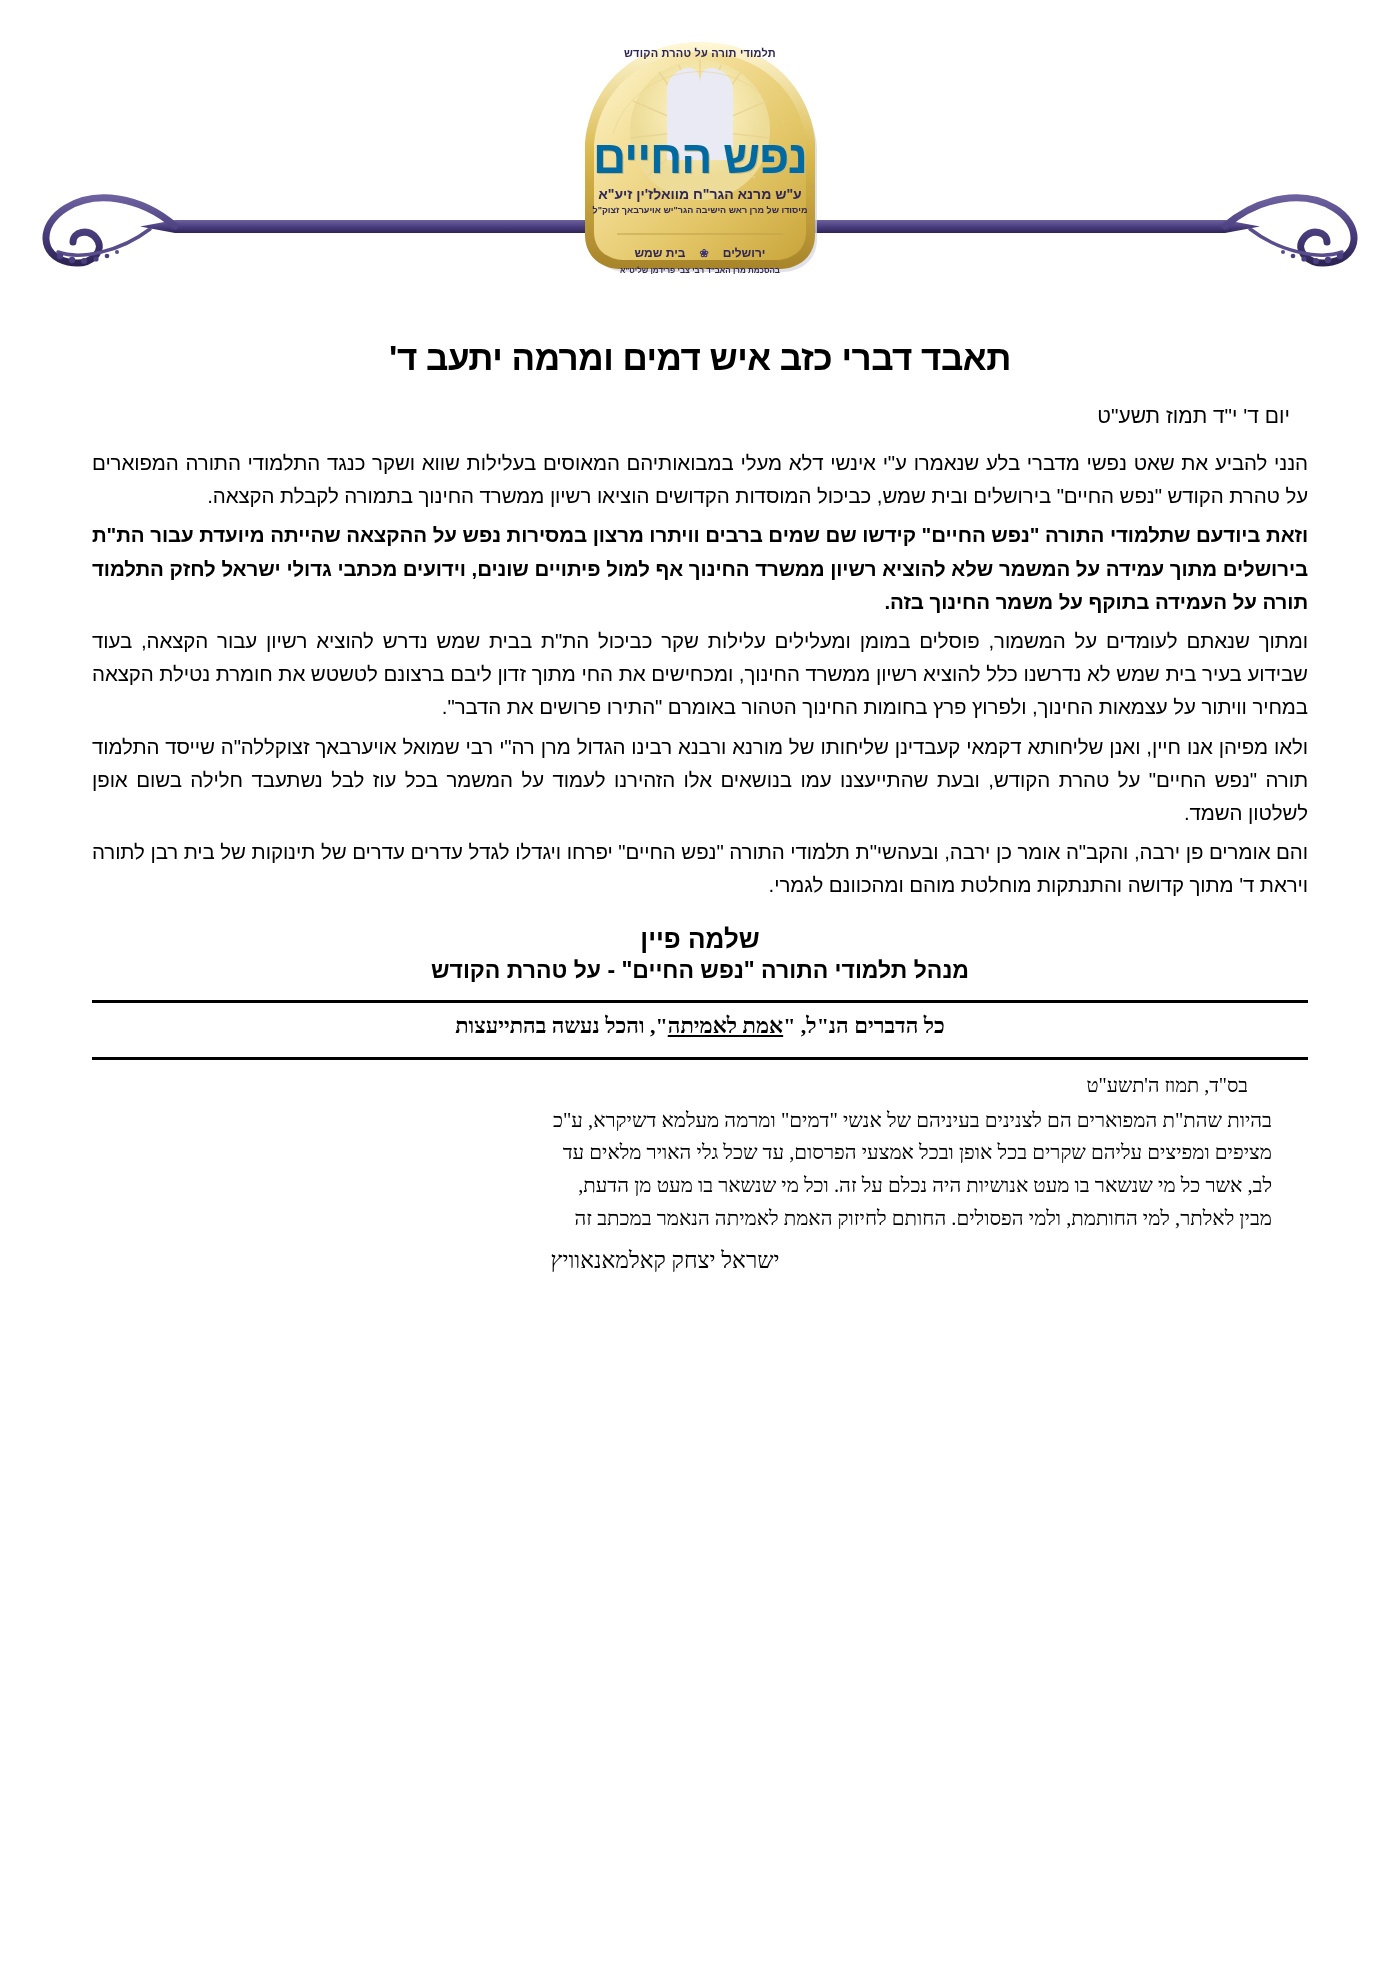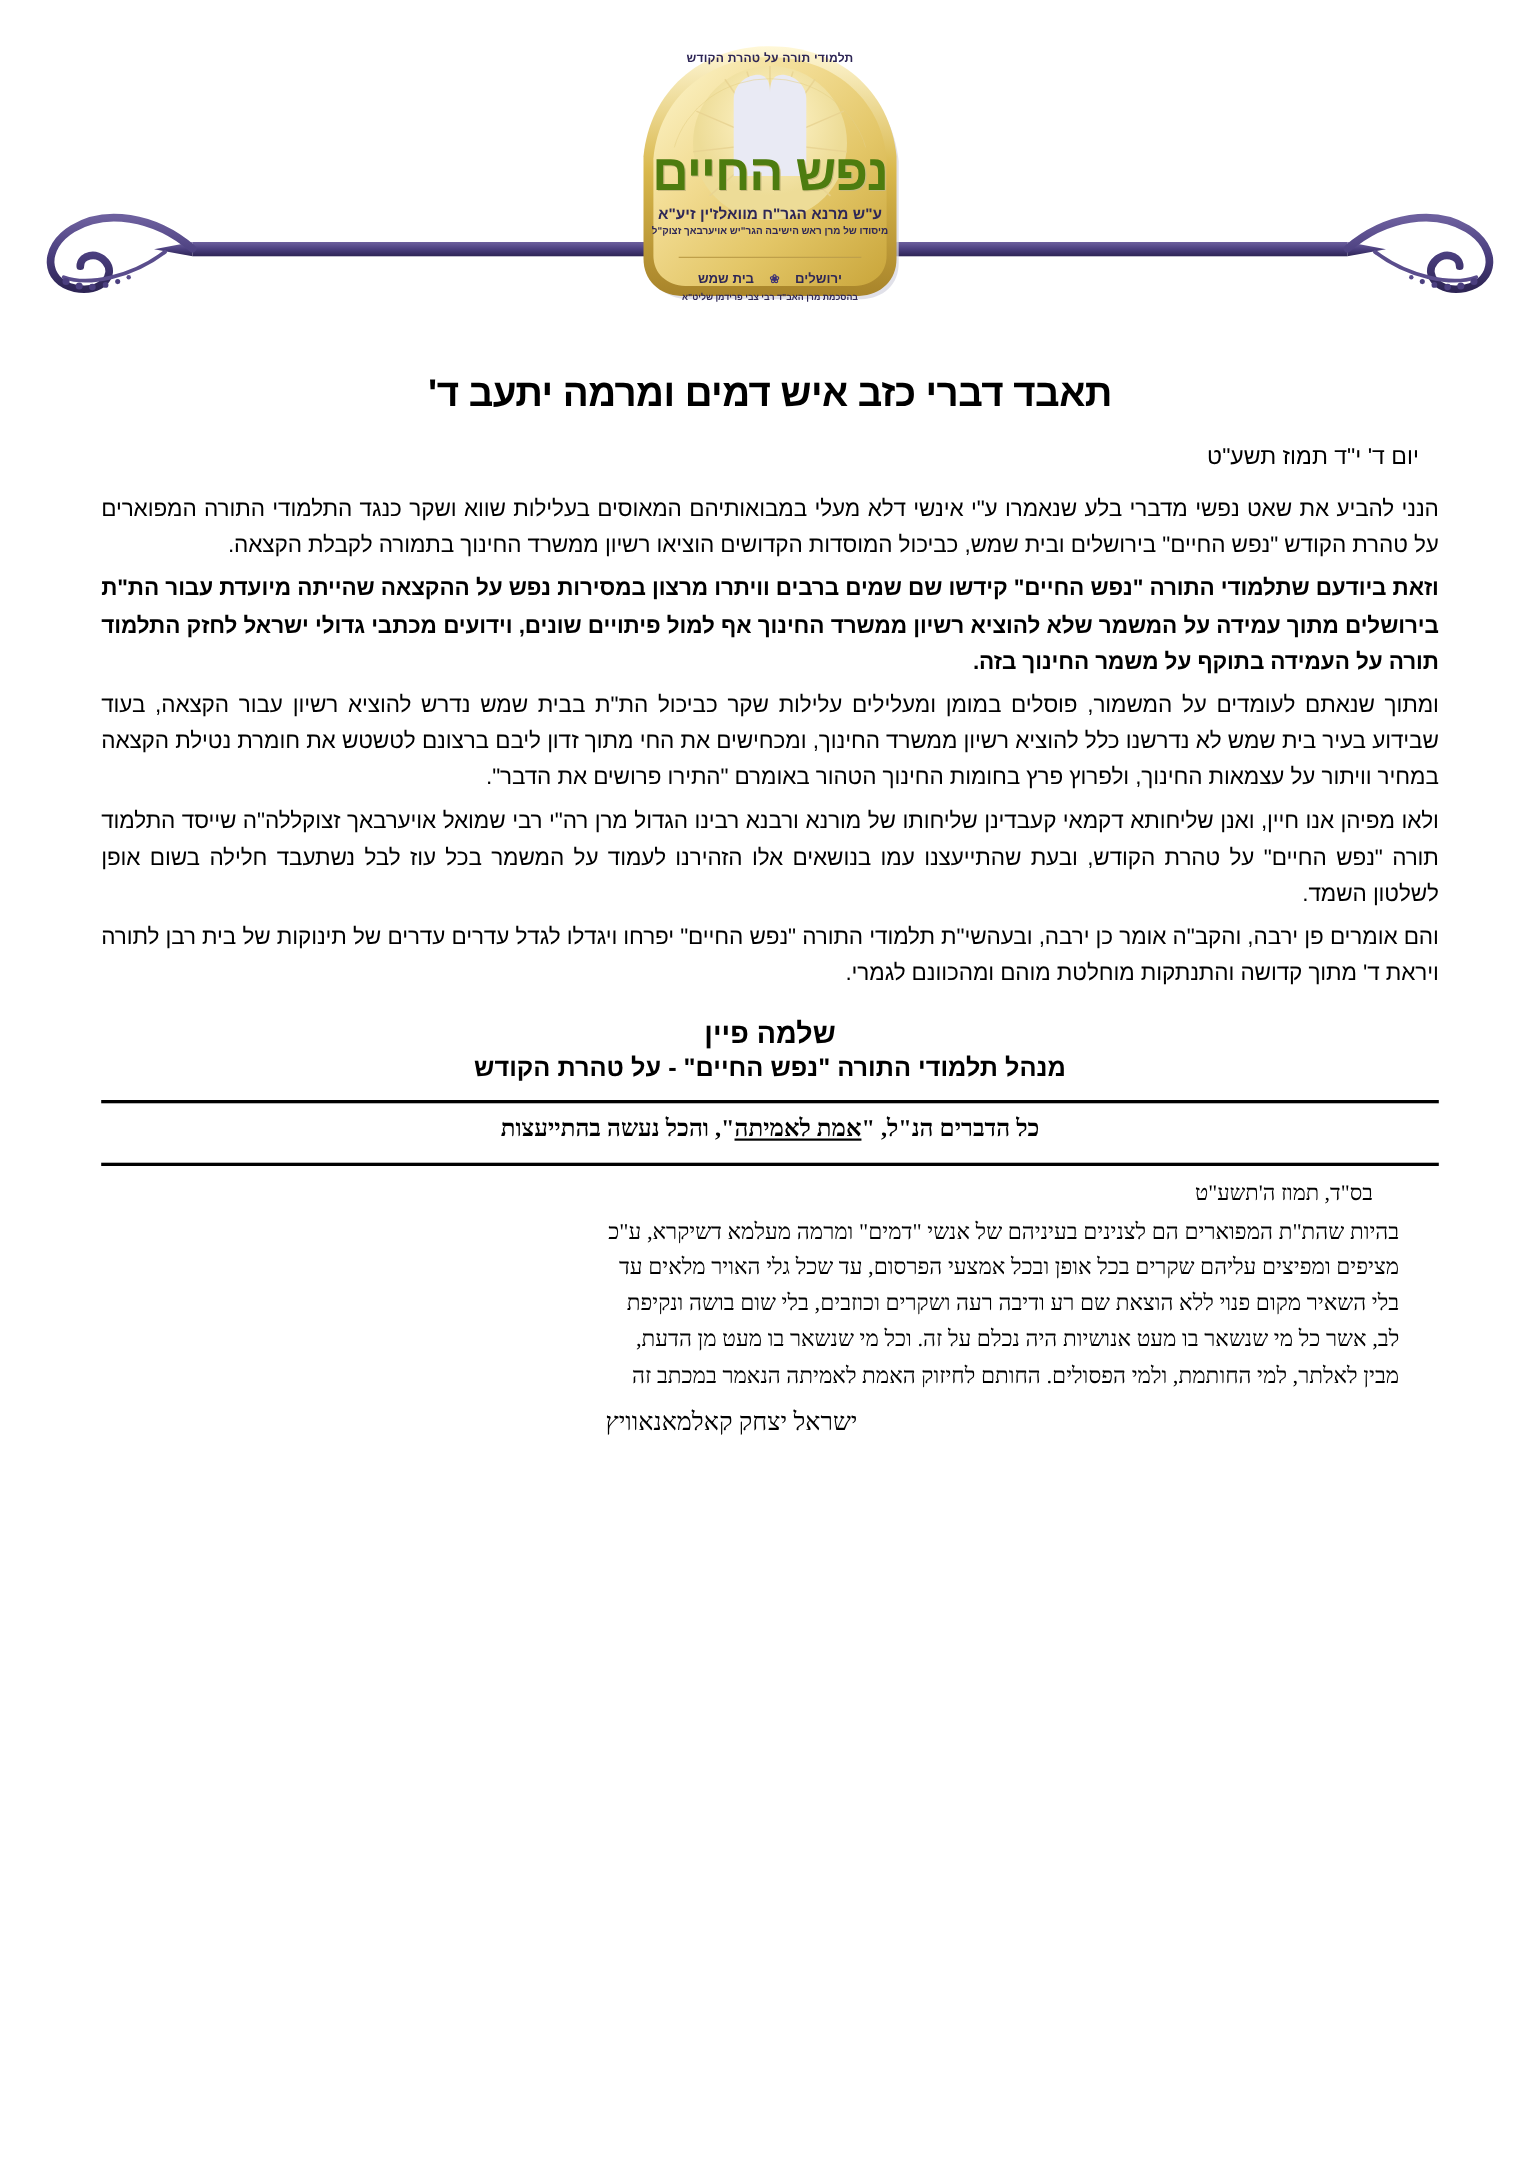--- a/index.html
+++ b/index.html
@@ -62,21 +62,21 @@
     top: 47px;
     font-size: 11px;
     font-weight: bold;
     color: #2d2555;
     letter-spacing: .2px;
   }
   .crest-main {
     top: 130px;
     font-size: 46px;
     font-weight: bold;
-    color: #4d7c0f;
+    color: #0369a1;
     letter-spacing: -1px;
     text-shadow: 1px 1px 0 #c9bb7e;
   }
   .crest-sub1 {
     top: 186px;
     font-size: 14px;
     font-weight: bold;
     color: #2e2756;
   }
   .crest-sub2 {
@@ -337,20 +337,19 @@
   </div>
 
 
   <hr class="rule">
 
   <section class="footer-sec">
     <div class="footer-date">בס"ד, תמוז ה'תשע"ט</div>
 
     <p class="footer-par">בהיות שהת"ת המפוארים הם לצנינים בעיניהם של אנשי "דמים" ומרמה מעלמא דשיקרא, ע"כ</p>
     <p class="footer-par">מציפים ומפיצים עליהם שקרים בכל אופן ובכל אמצעי הפרסום, עד שכל גלי האויר מלאים עד</p>
-    <p class="footer-par">בלי השאיר מקום פנוי ללא הוצאת שם רע ודיבה רעה ושקרים וכוזבים, בלי שום בושה ונקיפת</p>
     <p class="footer-par">לב, אשר כל מי שנשאר בו מעט אנושיות היה נכלם על זה.    וכל מי שנשאר בו מעט מן הדעת,</p>
     <p class="footer-par">מבין לאלתר, למי החותמת, ולמי הפסולים.   החותם לחיזוק האמת לאמיתה הנאמר במכתב זה</p>
 
     <div class="footer-sign">ישראל יצחק קאלמאנאוויץ</div>
   </section>
 
 </main>
 
 </body></html>

